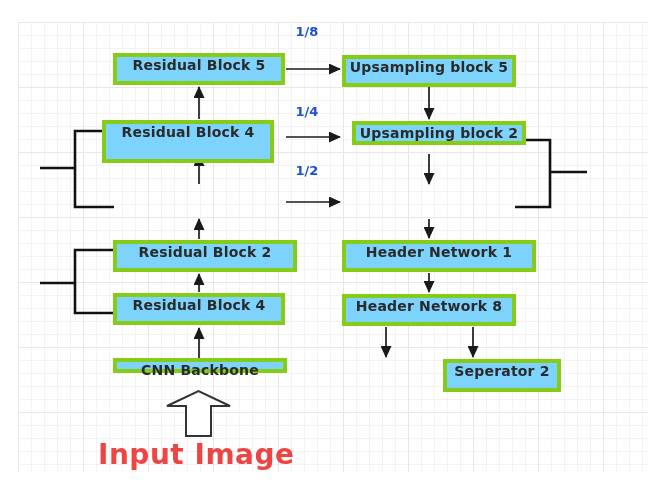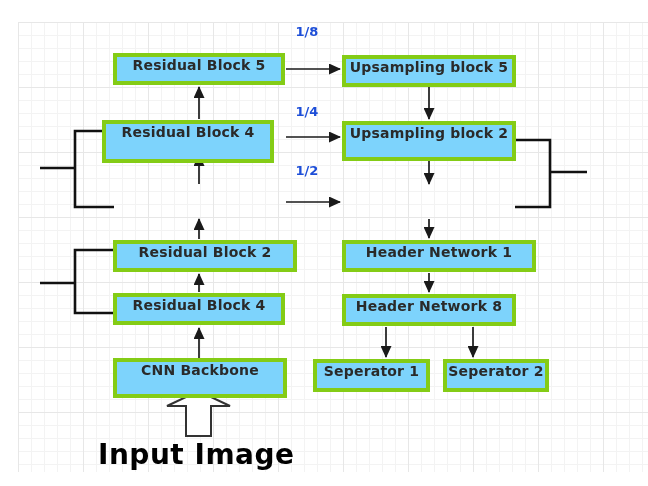--- a/index.html
+++ b/index.html
@@ -27,21 +27,21 @@
   .node span{
     font-size:14px;font-weight:bold;color:#2a2a2a;white-space:nowrap;
     letter-spacing:.2px;
   }
   .scale-label{
     position:absolute;font-size:13px;font-weight:bold;color:#1d4ed8;
     width:34px;text-align:center;
   }
   .input-label{
     position:absolute;left:98px;top:438px;width:210px;
-    font-size:28px;font-weight:bold;color:#000000;letter-spacing:.5px;
+    font-size:28px;font-weight:bold;color:#ef4444;letter-spacing:.5px;
     text-align:left;
   }
 </style>
 </head>
 <body>
 
 <div class="stage">
 
   <div class="grid"></div>
 
@@ -95,40 +95,37 @@
   </div>
   <div class="node" style="left:102px;top:120px;width:172px;height:43px">
     <span>Residual Block 4</span>
   </div>
   <div class="node" style="left:113px;top:240px;width:184px;height:32px">
     <span>Residual Block 2</span>
   </div>
   <div class="node" style="left:113px;top:293px;width:172px;height:32px">
     <span>Residual Block 4</span>
   </div>
-  <div class="node" style="left:113px;top:358px;width:174px;height:40px">
+  <div class="node" style="left:113px;top:358px;width:174px;height:15px">
     <span>CNN Backbone</span>
   </div>
 
   <div class="node" style="left:342px;top:55px;width:174px;height:32px">
     <span>Upsampling block 5</span>
   </div>
-  <div class="node" style="left:342px;top:121px;width:174px;height:40px">
+  <div class="node" style="left:352px;top:121px;width:174px;height:24px">
     <span>Upsampling block 2</span>
   </div>
   <div class="node" style="left:342px;top:240px;width:194px;height:32px">
     <span>Header Network 1</span>
   </div>
   <div class="node" style="left:342px;top:294px;width:174px;height:32px">
     <span>Header Network 8</span>
   </div>
-  <div class="node" style="left:313px;top:359px;width:117px;height:33px">
-    <span>Seperator 1</span>
-  </div>
-  <div class="node" style="left:443px;top:359px;width:106px;height:33px">
+  <div class="node" style="left:443px;top:359px;width:118px;height:33px">
     <span>Seperator 2</span>
   </div>
 
   <div class="scale-label" style="left:290px;top:24px">1/8</div>
   <div class="scale-label" style="left:290px;top:104px">1/4</div>
   <div class="scale-label" style="left:290px;top:163px">1/2</div>
 
   <div class="input-label">Input Image</div>
 
 </div>

